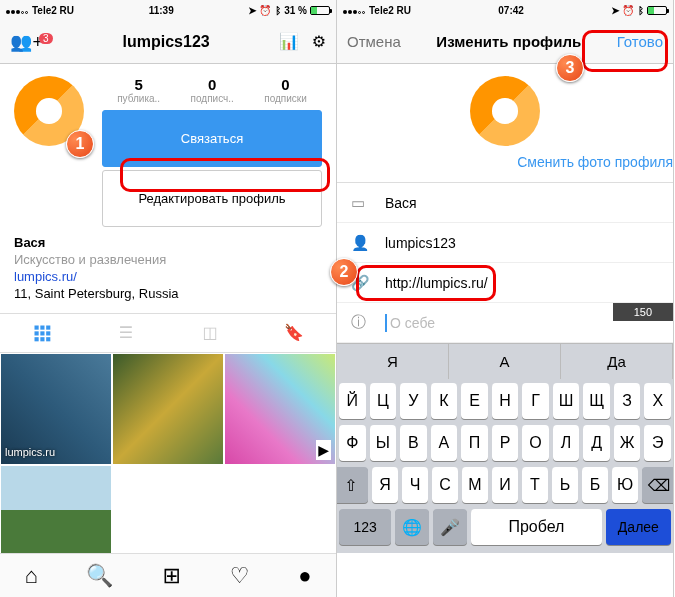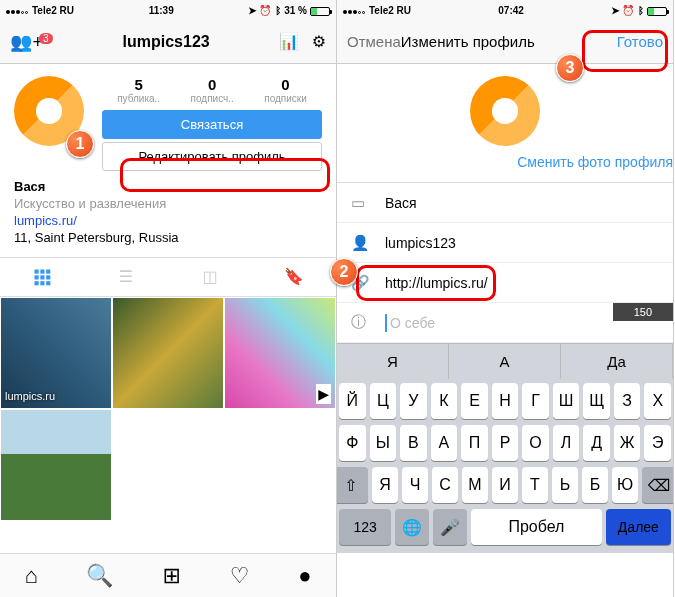--- a/index.html
+++ b/index.html
@@ -1,37 +1,37 @@
 <!DOCTYPE html>
 <html><head>
 <meta charset="utf-8">
 <style>
 *{box-sizing:border-box;margin:0;padding:0;font-family:-apple-system,Helvetica,Arial,sans-serif}
 body{background:#fff;width:675px;height:597px;position:relative;overflow:hidden}
 .phones{display:flex;gap:0;width:100%;height:100%}
 .phone{width:337px;height:597px;background:#fff;position:relative;border-right:1px solid #ccc;overflow:hidden}
 .status{height:20px;background:#f8f8f8;display:flex;align-items:center;justify-content:space-between;padding:0 6px;font-size:10px;font-weight:600}
-.status .l,.status .r{display:flex;align-items:flex-end;gap:3px}
+.status .l,.status .r{display:flex;align-items:center;gap:3px}
 .dots span{display:inline-block;width:4px;height:4px;border-radius:50%;background:#000;margin-right:1px}
 .dots span.o{background:transparent;border:1px solid #000;width:3px;height:3px}
 .batt{display:inline-block;width:20px;height:9px;border:1px solid #000;border-radius:2px;position:relative}
 .batt:after{content:'';position:absolute;right:-3px;top:2px;width:2px;height:4px;background:#000;border-radius:0 1px 1px 0}
 .batt i{display:block;height:100%;background:#4cd964;width:35%}
 .nav{height:44px;background:#f8f8f8;border-bottom:1px solid #ccc;display:flex;align-items:center;justify-content:space-between;padding:0 10px}
 .nav .title{font-weight:600;font-size:16px}
 .badge{background:#ed4956;color:#fff;border-radius:8px;font-size:10px;padding:0 4px;margin-left:-4px;position:relative;top:-6px}
 .adduser{font-size:18px}
 .profhead{display:flex;padding:12px 14px 8px;gap:18px}
 .avatar{width:70px;height:70px;border-radius:50%;background:linear-gradient(135deg,#ff9500 48%,#ffb84d 48%);position:relative;flex-shrink:0}
 .avatar:before{content:'';position:absolute;inset:32%;border-radius:50%;background:#fff}
 .stats{flex:1}
 .statsrow{display:flex;justify-content:space-around;text-align:center;margin-bottom:6px}
 .stat .n{font-weight:600;font-size:15px}
 .stat .l{font-size:10px;color:#999}
-.btn{display:block;width:100%;text-align:center;padding:6px;border:1px solid #ccc;border-radius:3px;font-size:13px;font-weight:500;background:#fff;margin-top:3px}
+.btn{display:block;width:100%;text-align:center;padding:20px;border:1px solid #ccc;border-radius:3px;font-size:13px;font-weight:500;background:#fff;margin-top:3px}
 .btn.blue{background:#3897f0;color:#fff;border-color:#3897f0}
 .bio{padding:0 14px 10px;font-size:13px;line-height:1.3}
 .bio .name{font-weight:600}
 .bio .cat{color:#999}
 .bio .link{color:#1d4ed8}
 .tabs{display:flex;border-top:1px solid #ddd;border-bottom:1px solid #ddd;height:40px}
 .tab{flex:1;display:flex;align-items:center;justify-content:center;color:#ccc}
 .tab.active{color:#3897f0}
 .grid3{display:flex;flex-wrap:wrap}
 .cell{width:33.33%;aspect-ratio:1;background:#ddd;border:1px solid #fff;position:relative}
@@ -39,21 +39,21 @@
 .cell.c2{background:linear-gradient(135deg,#3a5a2a,#c8a838,#5a7a3a)}
 .cell.c3{background:linear-gradient(45deg,#d848a8,#e878c8,#88d8e8,#c8e878)}
 .cell.c4{background:linear-gradient(180deg,#b8d8e8 40%,#4a7a3a 40%)}
 .cell.e{background:#fff}
 .wm{position:absolute;bottom:6px;left:4px;color:#fff;font-size:11px;font-weight:400;text-shadow:0 0 3px #000}
 .camicon{position:absolute;bottom:4px;right:4px;background:#fff;padding:2px;font-size:14px}
 .bottombar{position:absolute;bottom:0;left:0;right:0;height:44px;background:#fafafa;border-top:1px solid #ddd;display:flex;justify-content:space-around;align-items:center}
 .bottombar span{font-size:22px}
 .editnav{height:44px;background:#f8f8f8;border-bottom:1px solid #ccc;display:flex;align-items:center;padding:0 10px;font-size:15px}
 .editnav .c{color:#737373}
-.editnav .t{flex:1;font-weight:400}
+.editnav .t{flex:1;text-align:center;font-weight:700}
 .editnav .d{color:#3897f0;font-weight:500}
 .editavatar{text-align:right;padding:12px 0}
 .editavatar .av{width:70px;height:70px;border-radius:50%;background:linear-gradient(135deg,#ff9500 48%,#ffb84d 48%);margin:0 auto 8px;position:relative}
 .editavatar .av:before{content:'';position:absolute;inset:32%;border-radius:50%;background:#fff}
 .editavatar .chg{color:#3897f0;font-size:14px;font-weight:500}
 .fields{border-top:1px solid #ddd}
 .field{display:flex;align-items:center;height:40px;padding:0 14px;border-bottom:1px solid #eee;font-size:14px}
 .field .ico{width:20px;color:#999;margin-right:14px;font-size:15px}
 .field .val{color:#000}
 .field .ph{color:#bbb}

